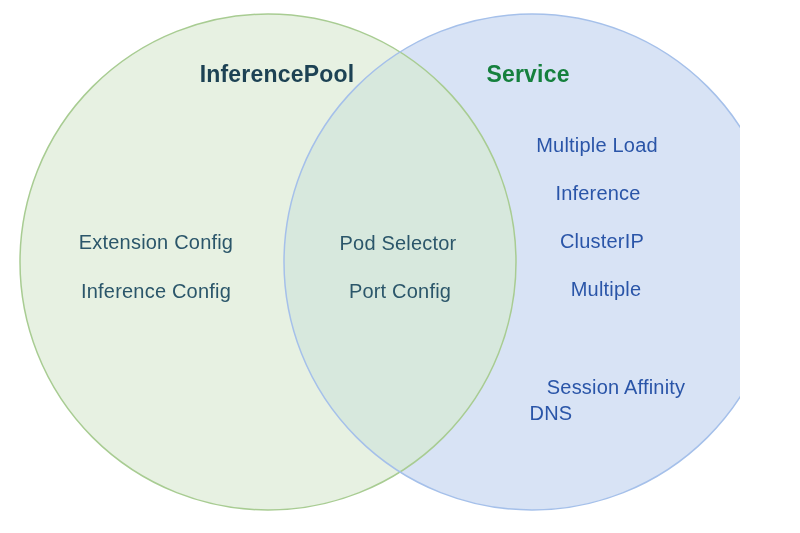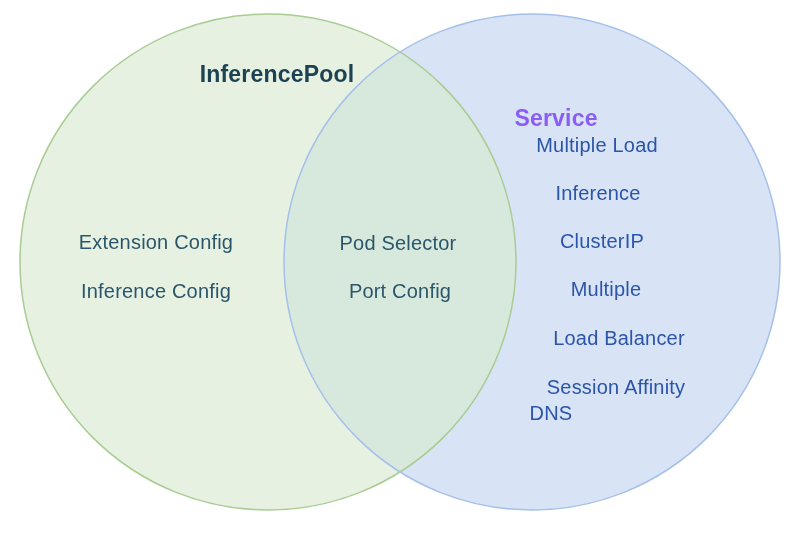--- a/index.html
+++ b/index.html
@@ -3,21 +3,21 @@
 <meta charset="utf-8">
 <style>
   html, body {
     margin: 0;
     padding: 0;
     background: #ffffff;
     font-family: "Liberation Sans", sans-serif;
   }
   .canvas {
     position: relative;
-    width: 800px;
+    width: 740px;
     height: 533px;
     overflow: hidden;
     background: #ffffff;
   }
   .canvas svg {
     position: absolute;
     left: 0;
     top: 0;
   }
   .label {
@@ -42,37 +42,36 @@
   <svg width="800" height="533" viewBox="0 0 800 533">
     <circle cx="268" cy="262" r="248" fill="#e7f1e2"></circle>
     <circle cx="532" cy="262" r="248" fill="#d8e3f5"></circle>
     <path d="M 400 52 A 248 248 0 0 1 400 472 A 248 248 0 0 1 400 52 Z" fill="#d7e8dd"></path>
     <circle cx="268" cy="262" r="248" fill="none" stroke-width="1.5" stroke="#a8cc92"></circle>
     <circle cx="532" cy="262" r="248" fill="none" stroke-width="1.5" stroke="#a5c0ea"></circle>
   </svg>
 
   <div class="label title" style="left: 277px; top: 74px; color: rgb(29, 66, 84);">InferencePool</div>
 
-  <div class="label title" style="left: 556px; top: 74px; color: #8b5cf6; margin-top: 44px;">Service</div>
+  <div class="label title" style="left: 528px; top: 74px; color: #15803d;">Service</div>
 
   <div class="label" style="left: 156px; top: 242px; color: rgb(43, 86, 106);">Extension Config</div>
 
   <div class="label" style="left: 156px; top: 291px; color: rgb(43, 86, 106);">Inference Config</div>
 
   <div class="label" style="left: 398px; top: 243px; color: rgb(43, 86, 106);">Pod Selector</div>
 
   <div class="label" style="left: 400px; top: 291px; color: rgb(43, 86, 106);">Port Config</div>
 
   <div class="label" style="left: 597px; top: 145px; color: rgb(42, 85, 168);">Multiple Load</div>
 
   <div class="label" style="left: 598px; top: 193px; color: rgb(42, 85, 168);">Inference</div>
 
   <div class="label" style="left: 602px; top: 241px; color: rgb(42, 85, 168);">ClusterIP</div>
 
   <div class="label" style="left: 606px; top: 289px; color: rgb(42, 85, 168);">Multiple</div>
 
-  <div class="label" style="left: 619px; top: 338px; color: rgb(42, 85, 168);">Load Balancer</div>
 
   <div class="label" style="left: 616px; top: 387px; color: rgb(42, 85, 168);">Session Affinity</div>
 
   <div class="label" style="left: 551px; top: 413px; color: rgb(42, 85, 168); text-align: center;">DNS</div>
 
 </div>
 
 </body></html>

